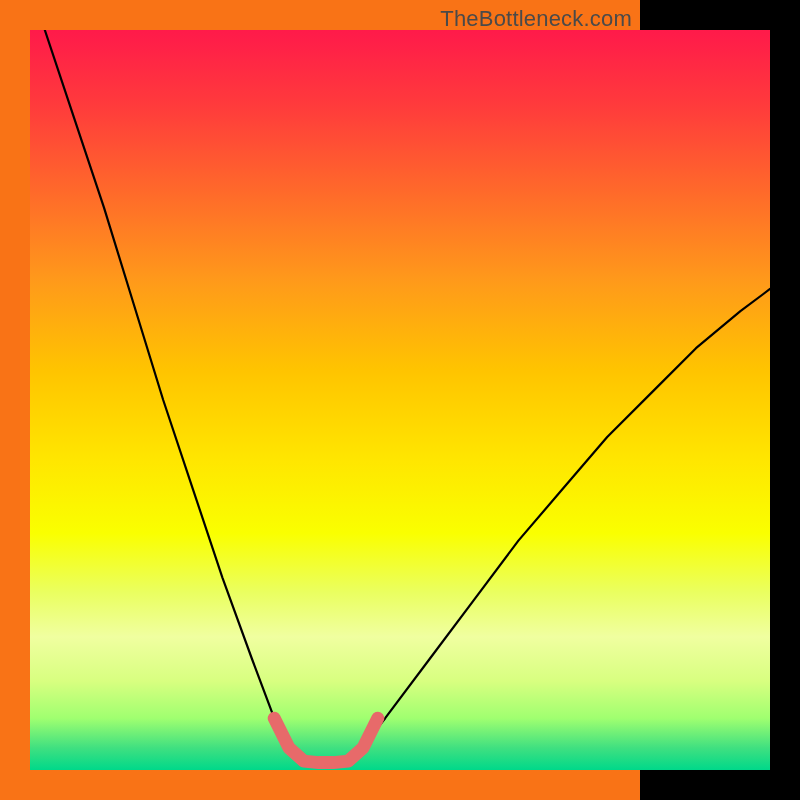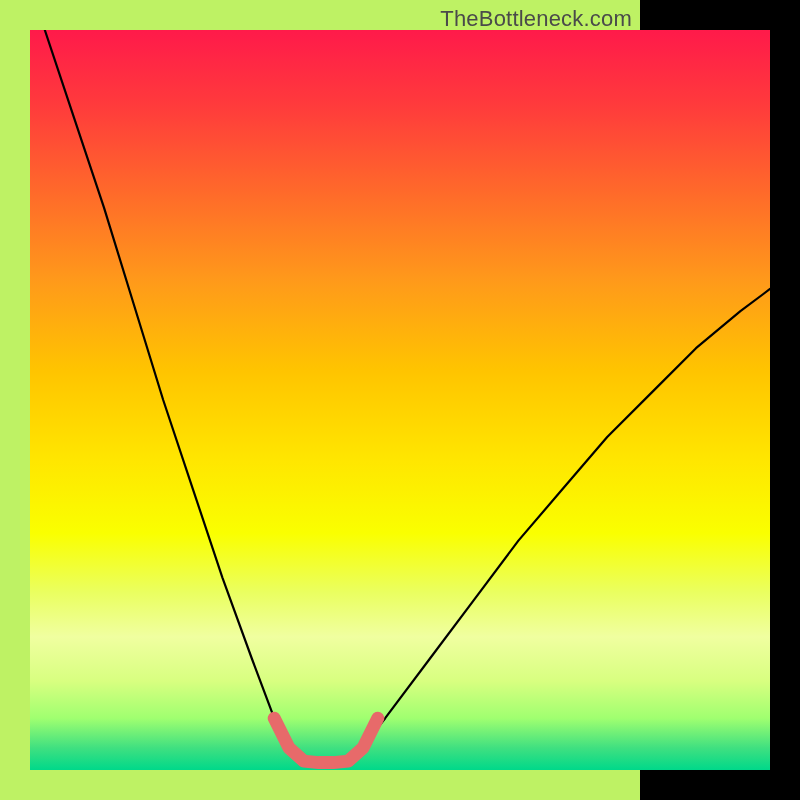--- a/index.html
+++ b/index.html
@@ -1,21 +1,21 @@
 <!DOCTYPE html>
 <html><head>
 <meta charset="utf-8">
 <style>
   * { margin: 0; padding: 0; box-sizing: border-box; }
   html, body { width: 800px; height: 800px; overflow: hidden; background: #000; }
   .frame {
     position: absolute;
     left: 0; top: 0;
     width: 640px; height: 800px;
-    background: #bef264;
+    background: #f97316;
     text-decoration: underline;
   }
   .plot-area {
     position: absolute;
     left: 30px;
     top: 30px;
     width: 740px;
     height: 740px;
     background: linear-gradient(to bottom,
       #ff1a4a 0%,

